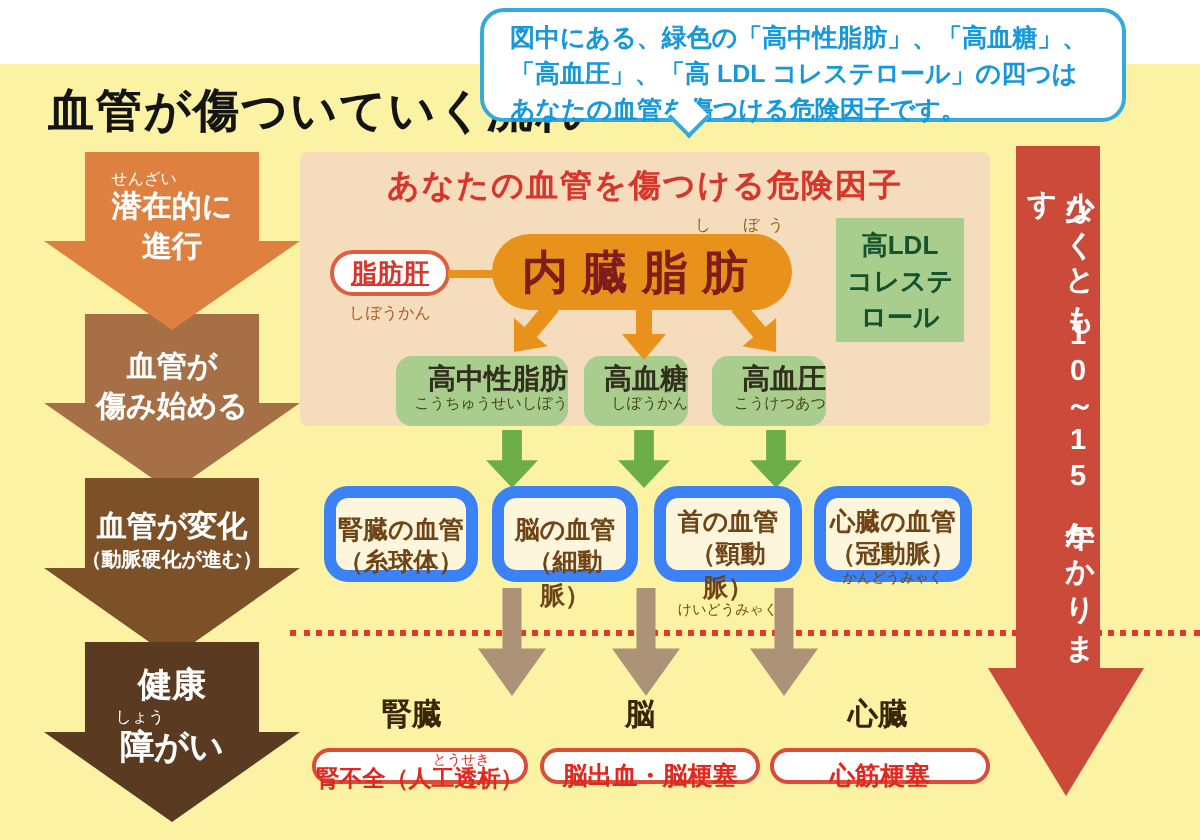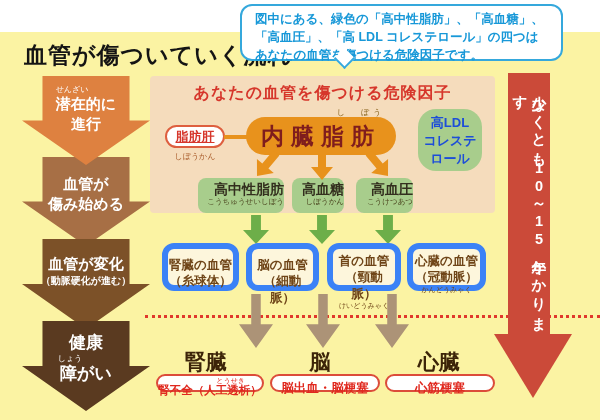--- a/index.html
+++ b/index.html
@@ -48,23 +48,23 @@
   .fatty-liver { position:absolute; left:15px; top:49px; width:60px; height:23px; background:#fff;
             border:2px solid #DE5F3F; border-radius:12px; color:#D6362B; font-size:13px; font-weight:bold;
             text-align:center; line-height:19px;text-decoration:underline; }
   .fatty-liver-furi { position:absolute; left:15px; top:75px; width:60px; text-align:center;
             font-size:8px; color:#A85A28; }
   .fat-connector { position:absolute; left:74px; top:59px; width:26px; height:4px; background:#E8921C; }
   .visceral-fat { position:absolute; left:96px; top:41px; width:150px; height:38px; background:#E8921C;
             border-radius:20px; color:#7f1d1d; font-size:23px; font-weight:bold; text-align:center;
             line-height:38px; letter-spacing:7px; }
   .visceral-furi { position:absolute; left:176px; top:31px; width:70px; font-size:8px; color:#8A6520;
-            letter-spacing:4px; text-align:center; }
+            letter-spacing:4px; text-align:right; }
   .ldl-box { position:absolute; left:268px; top:33px; width:64px; height:62px; background:#A8CD8C;
-            border-radius:18px; color:#1d4ed8; font-size:13px; font-weight:bold; text-align:center;
+            border-radius:0; color:#14532d; font-size:13px; font-weight:bold; text-align:center;
             line-height:1.4; padding-top:5px; white-space:pre-line; }
   .factor { position:absolute; top:102px; height:35px; background:#A8CD8C; border-radius:8px;
             text-align:right; color:#332F1E; padding-top:3px; }
   .factor-label { display:block; font-size:14px; font-weight:bold; line-height:1.15; }
   .factor-furi { display:block; font-size:7.5px; color:#4A441E; }
   .f1 { left:48px;  width:86px; }
   .f2 { left:142px; width:52px; }
   .f3 { left:206px; width:57px; }
 
   .branch-arrows { position:absolute; left:240px; top:150px; z-index:2; }
@@ -84,21 +84,21 @@
   .v3 { left:327px; width:74px; }
   .v4 { left:407px; width:79px; }
 
   .dotted-line { position:absolute; left:145px; top:315px; width:455px; height:0;
             border-top:3px dotted #E0382C; z-index:1; }
 
   .taupe-arrow { position:absolute; top:294px; width:34px; height:54px; background:#AC9377; z-index:2;
             clip-path:polygon(36% 0,64% 0,64% 56%,100% 56%,50% 100%,0 56%,36% 56%); }
   .ta1 { left:239px; } .ta2 { left:306px; } .ta3 { left:375px; }
 
-  .organ { position:absolute; top:348px; font-size:21px; font-weight:bold; color:#3C2408; text-align:center; }
+  .organ { position:absolute; top:348px; font-size:15px; font-weight:bold; color:#3C2408; text-align:center; }
   .o1 { left:178px; width:56px; } .o2 { left:304px; width:32px; } .o3 { left:411px; width:56px; }
 
   .disease { position:absolute; top:374px; height:18px; background:#fff; border:2px solid #DC4C3A;
             border-radius:14px; color:#E0281E; font-size:12.5px; font-weight:bold; text-align:center;
             line-height:25px; }
   .d1 { left:156px; width:108px; font-size:11.5px; line-height:29px; }
   .d2 { left:270px; width:110px; }
   .d3 { left:385px; width:110px; }
   .disease-furi { position:absolute; top:1px; right:17px; font-size:7px; line-height:1; font-weight:normal; }
 </style>

